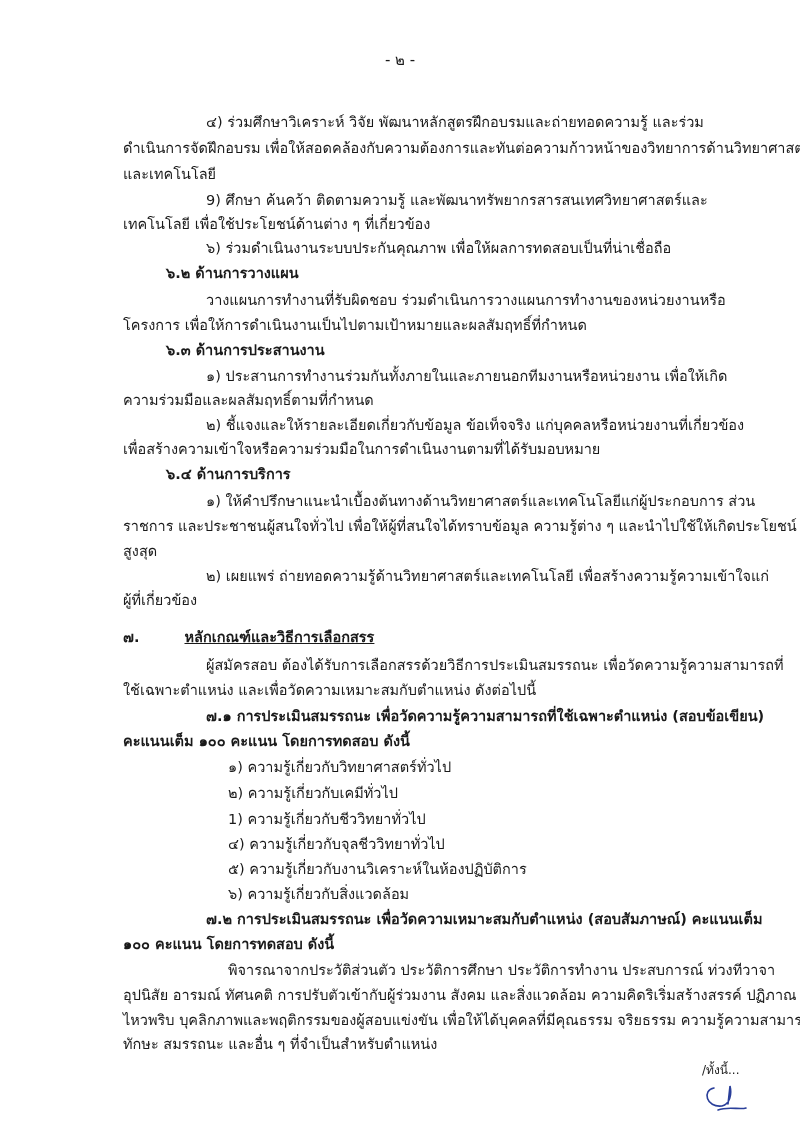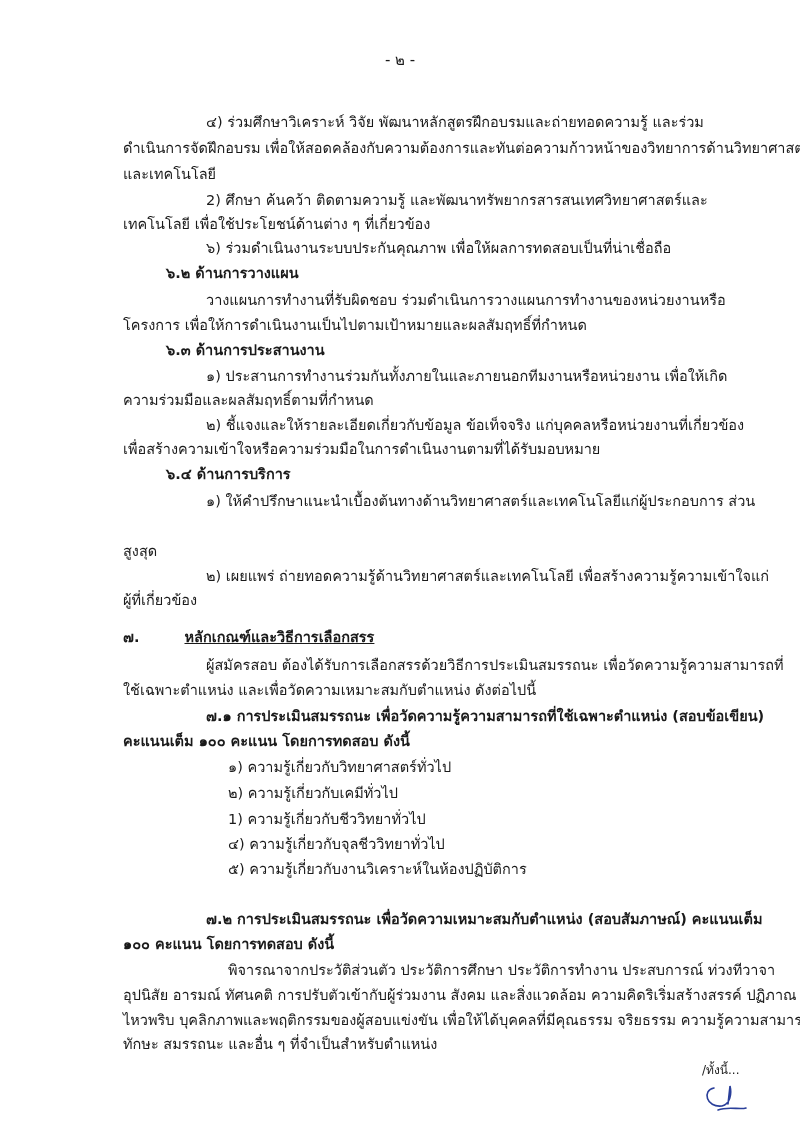--- a/index.html
+++ b/index.html
@@ -16,54 +16,56 @@
 </head>
 <body>
 
 <div class="page">
 
   <div class="pagenum">- ๒ -</div>
 
   <div class="ln" style="left:206px;top:112px">๔) ร่วมศึกษาวิเคราะห์ วิจัย พัฒนาหลักสูตรฝึกอบรมและถ่ายทอดความรู้ และร่วม</div>
   <div class="ln" style="left:123px;top:138px">ดำเนินการจัดฝึกอบรม เพื่อให้สอดคล้องกับความต้องการและทันต่อความก้าวหน้าของวิทยาการด้านวิทยาศาสตร์</div>
   <div class="ln" style="left:123px;top:164px">และเทคโนโลยี</div>
-  <div class="ln" style="left:206px;top:190px">2) ศึกษา ค้นคว้า ติดตามความรู้ และพัฒนาทรัพยากรสารสนเทศวิทยาศาสตร์และ</div>
+  <div class="ln" style="left:206px;top:190px">9) ศึกษา ค้นคว้า ติดตามความรู้ และพัฒนาทรัพยากรสารสนเทศวิทยาศาสตร์และ</div>
   <div class="ln" style="left:123px;top:214px">เทคโนโลยี เพื่อใช้ประโยชน์ด้านต่าง ๆ ที่เกี่ยวข้อง</div>
   <div class="ln" style="left:206px;top:238px">๖) ร่วมดำเนินงานระบบประกันคุณภาพ เพื่อให้ผลการทดสอบเป็นที่น่าเชื่อถือ</div>
 
   <div class="ln b" style="left:166px;top:263px">๖.๒ ด้านการวางแผน</div>
   <div class="ln" style="left:123px;top:315px">โครงการ เพื่อให้การดำเนินงานเป็นไปตามเป้าหมายและผลสัมฤทธิ์ที่กำหนด</div>
   <div class="ln" style="left:206px;top:290px">วางแผนการทำงานที่รับผิดชอบ ร่วมดำเนินการวางแผนการทำงานของหน่วยงานหรือ</div>
 
   <div class="ln b" style="left:166px;top:340px">๖.๓ ด้านการประสานงาน</div>
   <div class="ln" style="left:206px;top:366px">๑) ประสานการทำงานร่วมกันทั้งภายในและภายนอกทีมงานหรือหน่วยงาน เพื่อให้เกิด</div>
   <div class="ln" style="left:123px;top:390px">ความร่วมมือและผลสัมฤทธิ์ตามที่กำหนด</div>
   <div class="ln" style="left:206px;top:415px">๒) ชี้แจงและให้รายละเอียดเกี่ยวกับข้อมูล ข้อเท็จจริง แก่บุคคลหรือหน่วยงานที่เกี่ยวข้อง</div>
   <div class="ln" style="left:123px;top:439px">เพื่อสร้างความเข้าใจหรือความร่วมมือในการดำเนินงานตามที่ได้รับมอบหมาย</div>
 
   <div class="ln b" style="left:166px;top:464px">๖.๔ ด้านการบริการ</div>
   <div class="ln" style="left:206px;top:491px">๑) ให้คำปรึกษาแนะนำเบื้องต้นทางด้านวิทยาศาสตร์และเทคโนโลยีแก่ผู้ประกอบการ ส่วน</div>
+  <div class="ln" style="left:123px;top:516px">ราชการ และประชาชนผู้สนใจทั่วไป เพื่อให้ผู้ที่สนใจได้ทราบข้อมูล ความรู้ต่าง ๆ และนำไปใช้ให้เกิดประโยชน์</div>
   <div class="ln" style="left:123px;top:541px">สูงสุด</div>
   <div class="ln" style="left:206px;top:566px">๒) เผยแพร่ ถ่ายทอดความรู้ด้านวิทยาศาสตร์และเทคโนโลยี เพื่อสร้างความรู้ความเข้าใจแก่</div>
   <div class="ln" style="left:123px;top:590px">ผู้ที่เกี่ยวข้อง</div>
 
   <div class="ln b" style="left:123px;top:627px">
     <span>๗.</span>
     <span class="u">หลักเกณฑ์และวิธีการเลือกสรร</span>
   </div>
   <div class="ln" style="left:123px;top:680px">ใช้เฉพาะตำแหน่ง และเพื่อวัดความเหมาะสมกับตำแหน่ง ดังต่อไปนี้</div>
   <div class="ln" style="left:206px;top:655px">ผู้สมัครสอบ ต้องได้รับการเลือกสรรด้วยวิธีการประเมินสมรรถนะ เพื่อวัดความรู้ความสามารถที่</div>
 
   <div class="ln b" style="left:206px;top:706px">๗.๑ การประเมินสมรรถนะ เพื่อวัดความรู้ความสามารถที่ใช้เฉพาะตำแหน่ง (สอบข้อเขียน)</div>
   <div class="ln b" style="left:123px;top:731px">คะแนนเต็ม ๑๐๐ คะแนน โดยการทดสอบ ดังนี้</div>
   <div class="ln" style="left:228px;top:757px">๑) ความรู้เกี่ยวกับวิทยาศาสตร์ทั่วไป</div>
   <div class="ln" style="left:228px;top:783px">๒) ความรู้เกี่ยวกับเคมีทั่วไป</div>
   <div class="ln" style="left:228px;top:809px">1) ความรู้เกี่ยวกับชีววิทยาทั่วไป</div>
   <div class="ln" style="left:228px;top:834px">๔) ความรู้เกี่ยวกับจุลชีววิทยาทั่วไป</div>
   <div class="ln" style="left:228px;top:859px">๕) ความรู้เกี่ยวกับงานวิเคราะห์ในห้องปฏิบัติการ</div>
+  <div class="ln" style="left:228px;top:884px">๖) ความรู้เกี่ยวกับสิ่งแวดล้อม</div>
 
   <div class="ln b" style="left:206px;top:909px">๗.๒ การประเมินสมรรถนะ เพื่อวัดความเหมาะสมกับตำแหน่ง (สอบสัมภาษณ์) คะแนนเต็ม</div>
   <div class="ln b" style="left:123px;top:934px">๑๐๐ คะแนน โดยการทดสอบ ดังนี้</div>
   <div class="ln" style="left:228px;top:960px">พิจารณาจากประวัติส่วนตัว ประวัติการศึกษา ประวัติการทำงาน ประสบการณ์ ท่วงทีวาจา</div>
   <div class="ln" style="left:123px;top:985px">อุปนิสัย อารมณ์ ทัศนคติ การปรับตัวเข้ากับผู้ร่วมงาน สังคม และสิ่งแวดล้อม ความคิดริเริ่มสร้างสรรค์ ปฏิภาณ</div>
   <div class="ln" style="left:123px;top:1010px">ไหวพริบ บุคลิกภาพและพฤติกรรมของผู้สอบแข่งขัน เพื่อให้ได้บุคคลที่มีคุณธรรม จริยธรรม ความรู้ความสามารถ</div>
   <div class="ln" style="left:123px;top:1034px">ทักษะ สมรรถนะ และอื่น ๆ ที่จำเป็นสำหรับตำแหน่ง</div>
 
   <div class="footer-cont">/ทั้งนี้...</div>
   <svg class="sig" viewBox="0 0 60 40">

